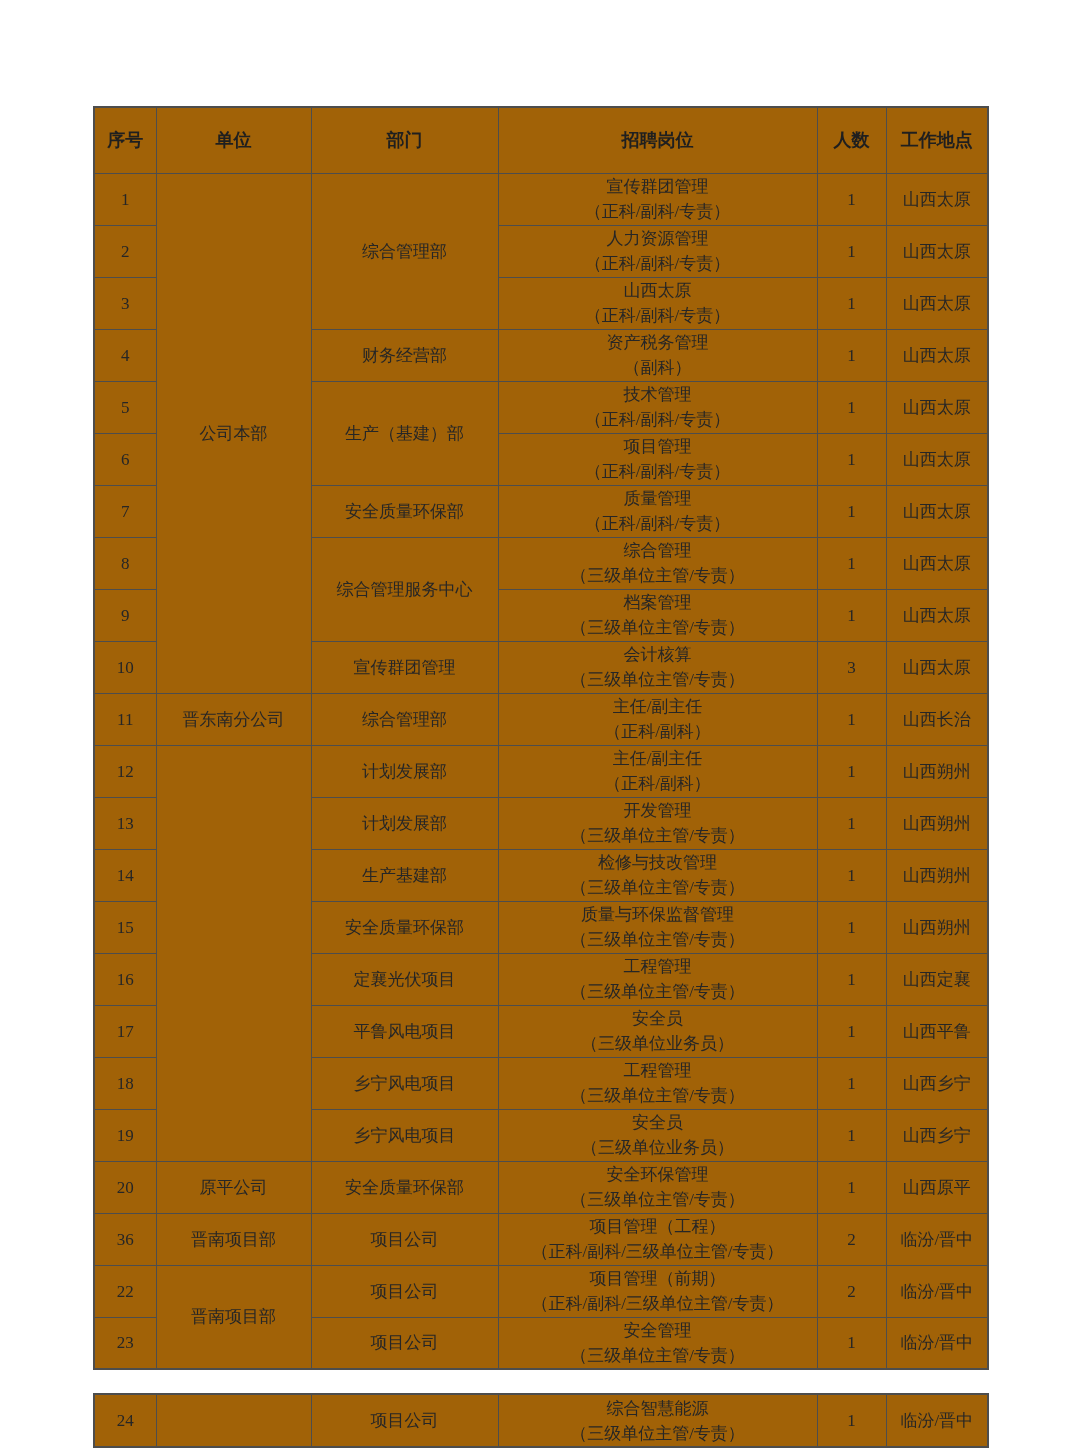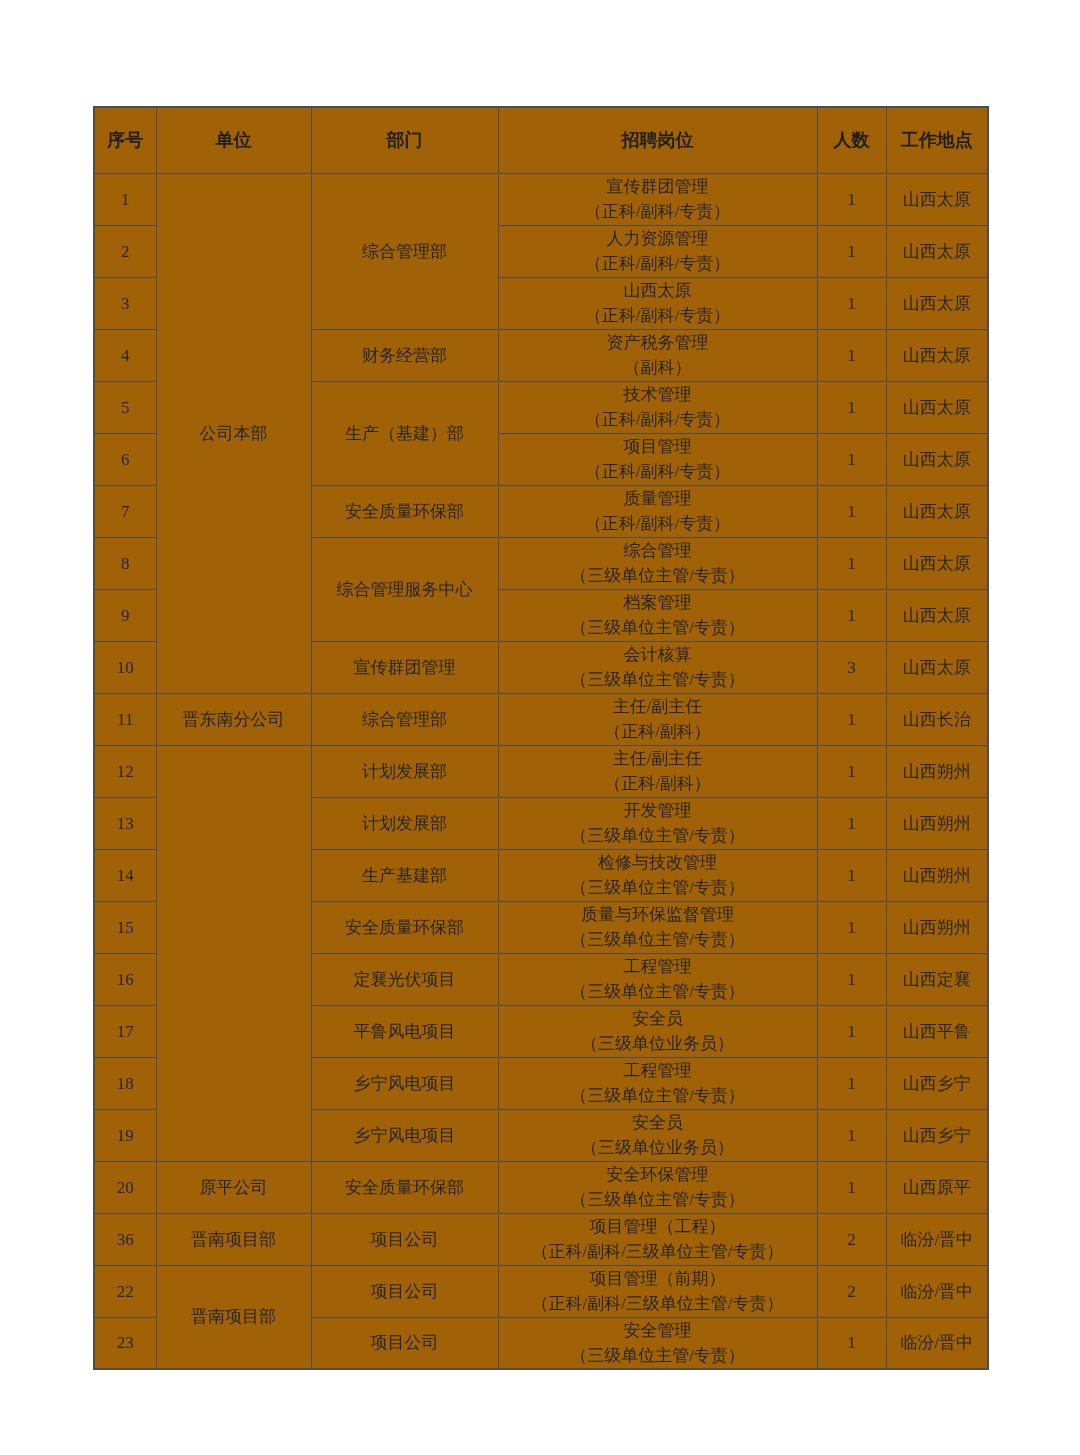--- a/index.html
+++ b/index.html
@@ -301,14 +301,37 @@
         <td>
           <span class="pos-title">安全管理</span>
           <span class="pos-qual">（三级单位主管/专责）</span>
         </td>
         <td class="num">1</td>
         <td>临汾/晋中</td>
       </tr>
     </tbody>
   </table>
 
+  <table class="grid cont">
+    <colgroup>
+      <col style="width:62px">
+        <col style="width:155px">
+        <col style="width:187px">
+      <col style="width:319px">
+        <col style="width:69px">
+        <col style="width:102px">
+    </colgroup>
+    <tbody>
+      <tr>
+        <td class="num">24</td>
+        <td></td>
+        <td>项目公司</td>
+        <td>
+          <span class="pos-title">综合智慧能源</span>
+          <span class="pos-qual">（三级单位主管/专责）</span>
+        </td>
+        <td class="num">1</td>
+        <td>临汾/晋中</td>
+      </tr>
+    </tbody>
+  </table>
 
 </div>
 
 </body></html>

